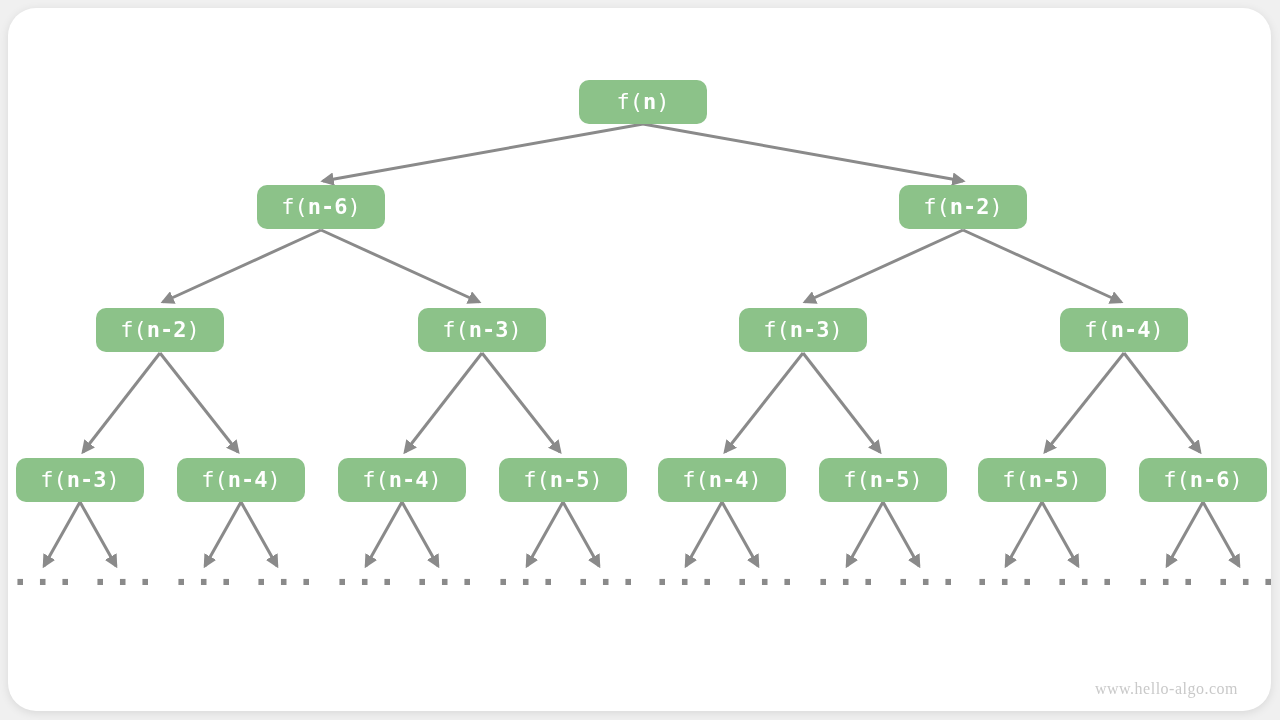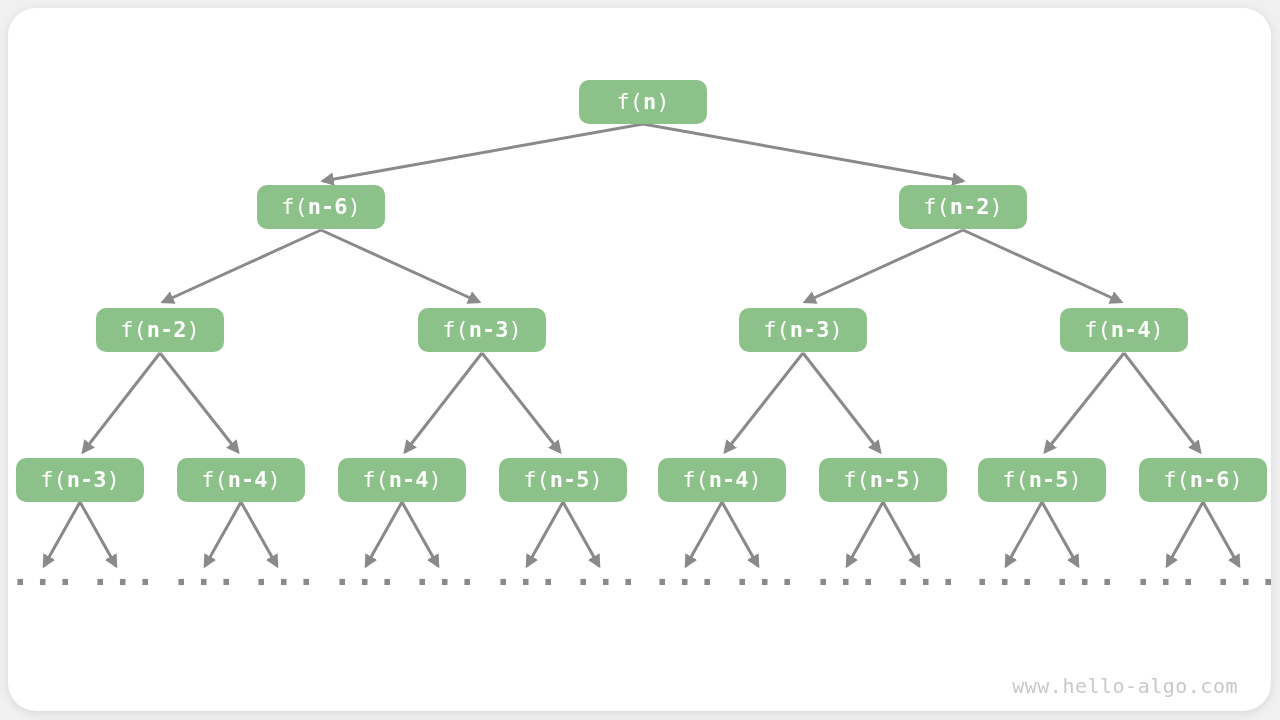--- a/index.html
+++ b/index.html
@@ -53,23 +53,24 @@
     color: var(--arrow, #8a8a8a);
     font-size: 34px;
     font-weight: bold;
     letter-spacing: 2px;
     line-height: 34px;
   }
   .watermark {
     position: absolute;
     right: 42px;
     bottom: 22px;
-    font-size: 20px;
+    font-size: 16px;
     color: var(--watermark, #c9c9c9);
     letter-spacing: 0.5px;
+    font-family: Liberation Serif, serif;
   }
 </style>
 </head>
 <body>
 
 <div class="card"></div>
 
 <div class="stage">
 
   <svg class="edges" viewBox="0 0 1280 720">

